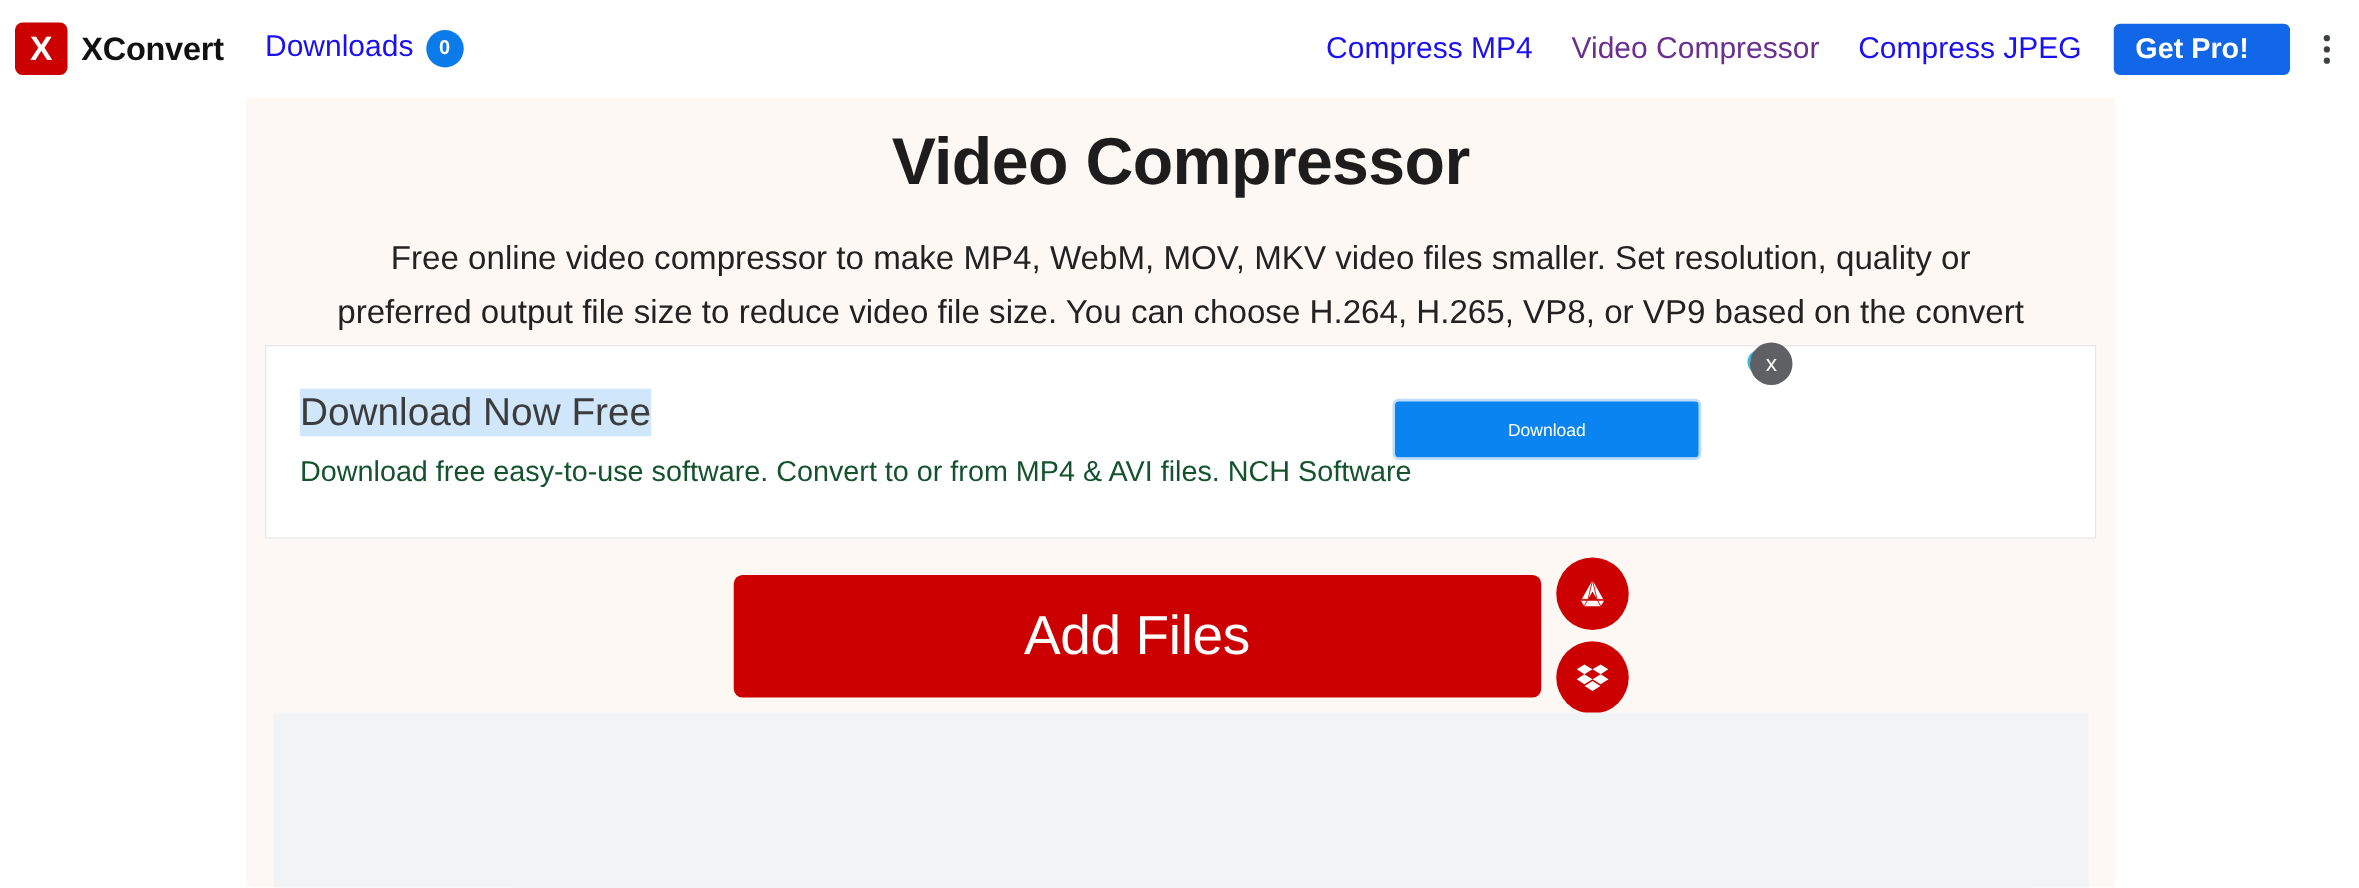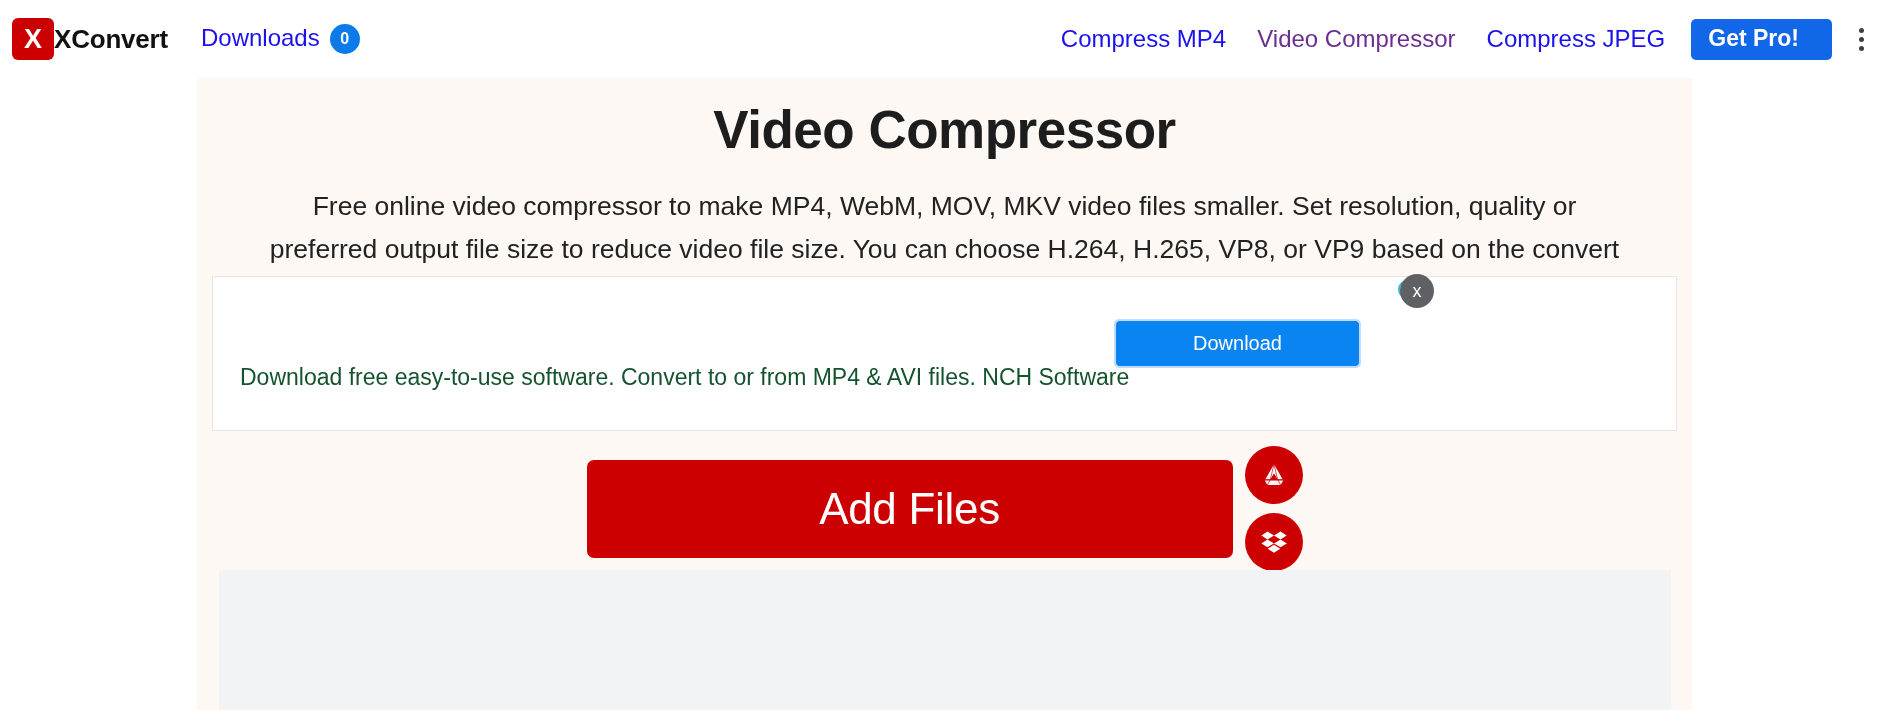--- a/index.html
+++ b/index.html
@@ -35,21 +35,21 @@
     border-radius: 6px;
     color: #ffffff;
     font-size: 27px;
     font-weight: bold;
     display: flex;
     align-items: center;
     justify-content: center;
     line-height: 1;
   }
   .brand-name {
-    margin-left: 0;
+    margin-left: 11px;
     font-size: 26px;
     font-weight: bold;
     color: #111111;
     letter-spacing: -0.2px;
   }
 
   .downloads-block {
     display: flex;
     align-items: flex-start;
     margin-left: 33px;
@@ -189,21 +189,21 @@
     position: absolute;
     top: 44px;
     left: 903px;
     width: 243px;
     height: 45px;
     background: #0a84f0;
     border: 1px solid #0a84f0;
     outline: 2px solid #bfdcff;
     border-radius: 3px;
     color: #ffffff;
-    font-size: 20px;
+    font-size: 14px;
     display: flex;
     align-items: center;
     justify-content: center;
     cursor: pointer;
   }
   .ad-info-icon {
     position: absolute;
     top: 3px;
     left: 1185px;
     width: 19px; height: 19px;
@@ -318,20 +318,21 @@
   </button>
 </div>
 
 <div id="page-body">
   <div id="content-area">
 
     <h1 class="hero-title">Video Compressor</h1>
     <p class="hero-desc">Free online video compressor to make MP4, WebM, MOV, MKV video files smaller. Set resolution, quality or preferred output file size to reduce video file size. You can choose H.264, H.265, VP8, or VP9 based on the convert to file format.</p>
 
     <div class="ad-banner">
+      <div class="ad-headline">Download Now Free</div>
       <div class="ad-subtext">Download free easy-to-use software. Convert to or from MP4 &amp; AVI files. NCH Software</div>
       <button class="ad-download-btn">Download</button>
       <div class="ad-info-icon">i</div>
       <button class="ad-close-btn">x</button>
     </div>
 
     <div class="upload-row">
       <button class="add-files-btn">Add Files</button>
 
       <div class="cloud-col">

